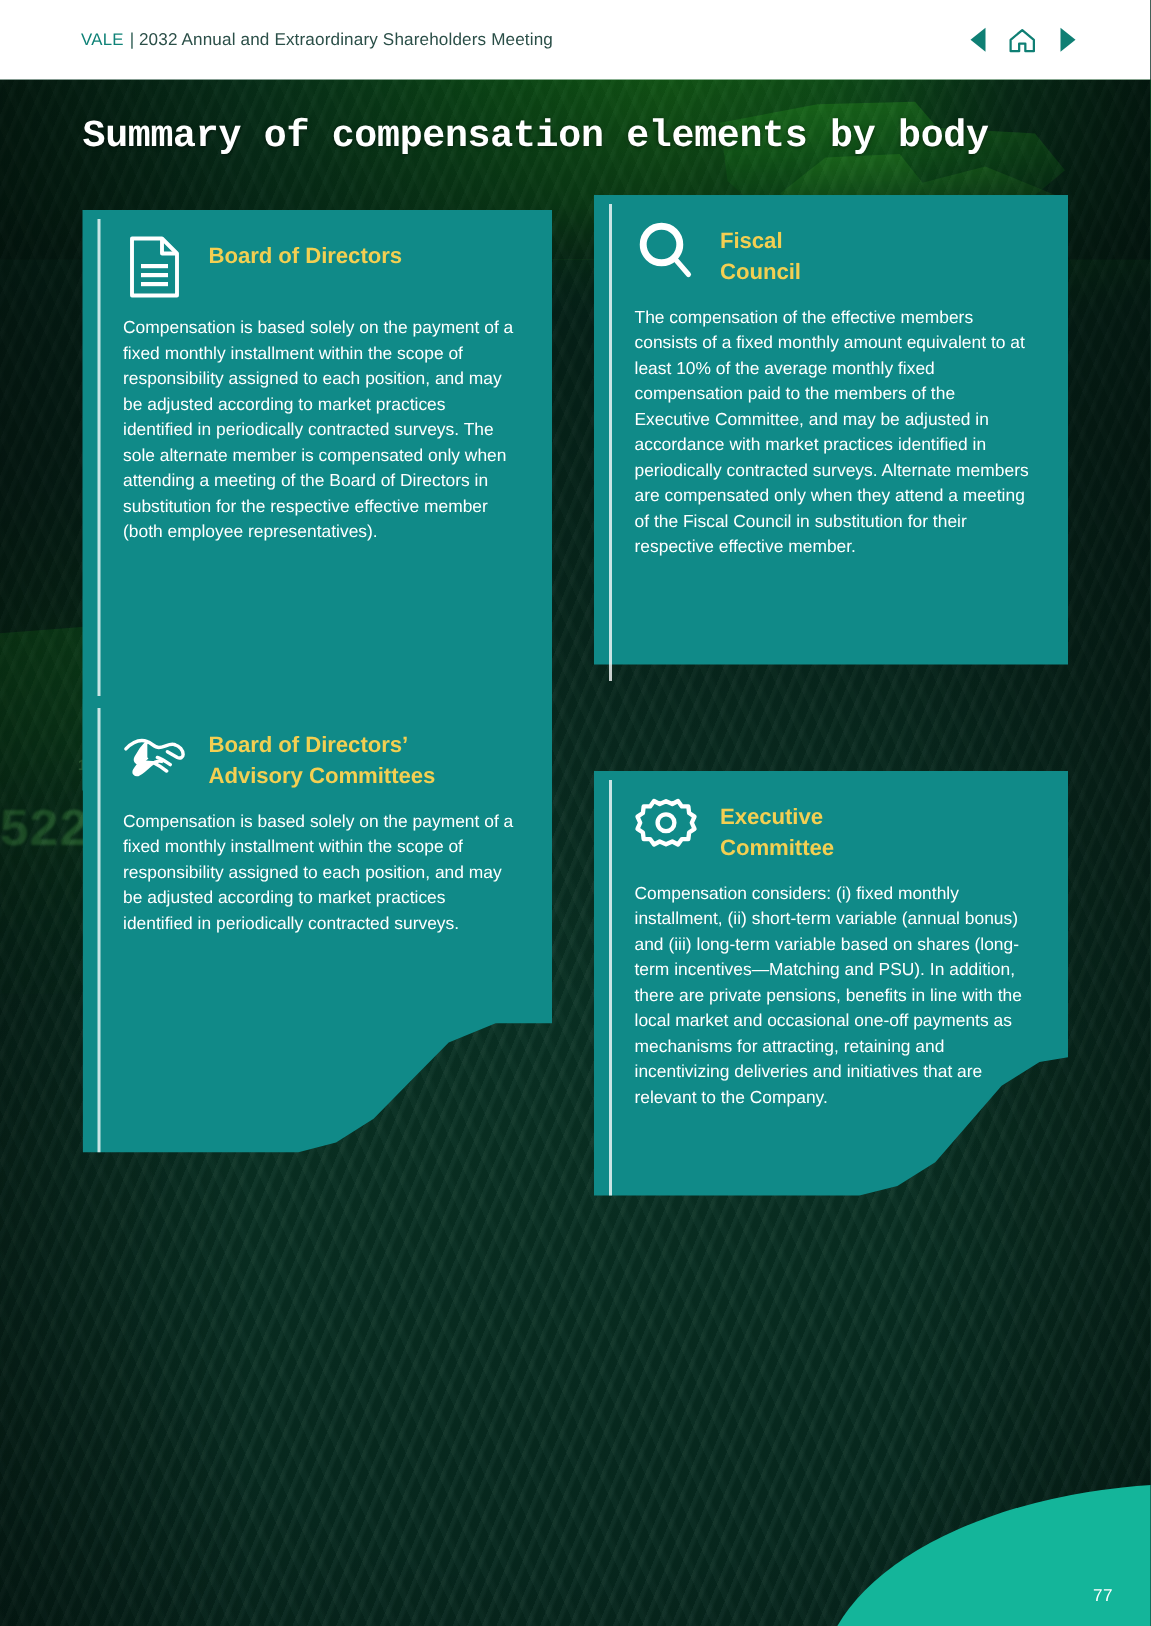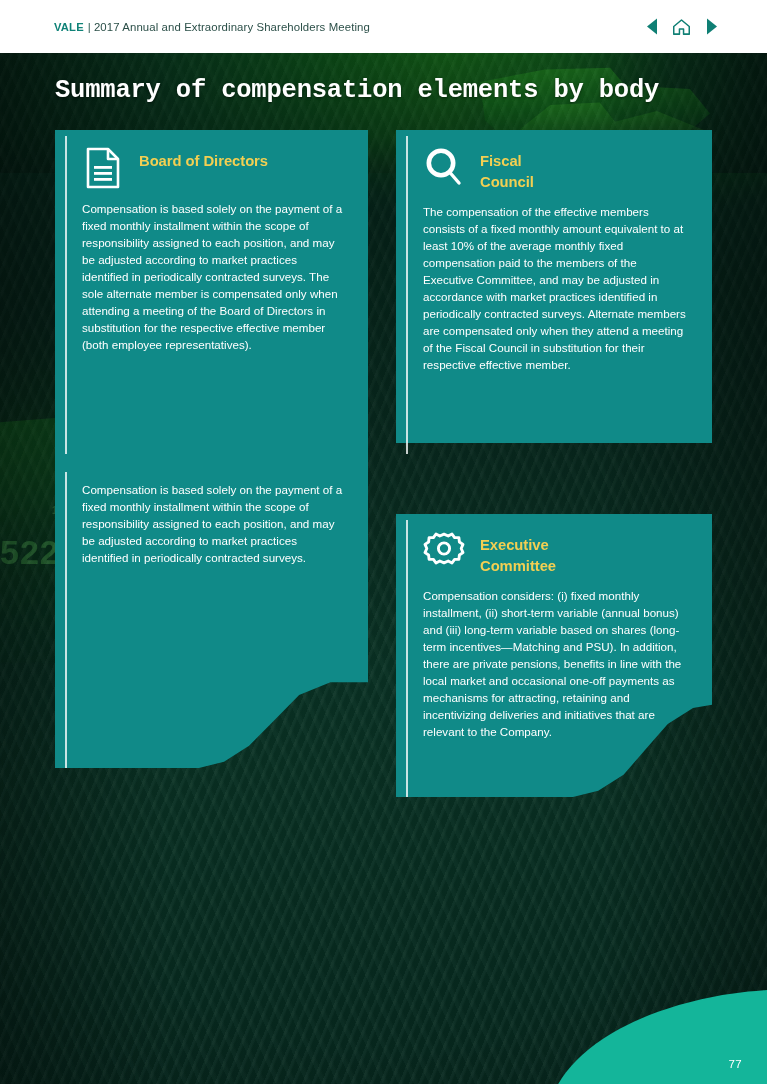--- a/index.html
+++ b/index.html
@@ -33,21 +33,21 @@
     left: 54px;
     top: 50%;
     transform: translateY(-50%);
     display: flex;
     align-items: baseline;
     white-space: nowrap;
     font-size: 11.4px;
     letter-spacing: .1px;
   }
   .brand {
-    font-weight: bold;
+    font-weight: normal;
     color: #0f8277;
     font-size: 11.2px;
     letter-spacing: .2px;
   }
   .brand-sep {
     color: #2c5b52;
     margin: 0 3px 0 4px;
     font-size: 11.4px;
   }
   .header-title-text {
@@ -257,21 +257,21 @@
   }
   .card-body {
     color: #ffffff;
     font-size: 11.6px;
     line-height: 1.465;
     letter-spacing: .01px;
     max-width: 266px;
   }
 
   
-  #card-bod        { left: 55px;  top: 130px; width: 313px; height: 387px; }
+  #card-bod        { left: 55px;  top: 140px; width: 313px; height: 387px; }
   #card-bod .card-accent  { height: 318px; }
   #card-fiscal     { left: 396px; top: 130px; width: 316px; height: 313px; }
   #card-fiscal .card-accent { height: 318px; }
   #card-advisory   { left: 55px;  top: 466px; width: 313px; height: 318px; }
   #card-advisory .card-accent { height: 310px; }
   #card-exec       { left: 396px; top: 466px; width: 316px; height: 318px; }
   #card-exec .card-accent { height: 305px; }
 
   
   #card-advisory {
@@ -317,21 +317,21 @@
     <div class="bg-truck-num">5225</div>
     <div class="bg-plate">103303</div>
     <div class="bg-texture"></div>
     <div class="bg-vignette"></div>
   </div>
 
   <div class="header">
     <div class="header-left">
       <span class="brand">VALE</span>
       <span class="brand-sep">|</span>
-      <span class="header-title-text">2017 Annual and Extraordinary Shareholders Meeting</span>
+      <span class="header-title-text">2032 Annual and Extraordinary Shareholders Meeting</span>
     </div>
     <div class="header-nav">
       <span class="nav-btn">
         <span class="tri-left"></span>
       </span>
       <span class="nav-btn">
         <svg width="21" height="19" viewBox="0 0 24 22">
           <path d="M2.2 10.4 L12 2.2 L21.8 10.4 L21.8 20 L14.6 20 L14.6 13.6 L9.4 13.6 L9.4 20 L2.2 20 Z" fill="none" stroke="#0f7f74" stroke-width="1.9" stroke-linejoin="round" stroke-linecap="round"></path>
         </svg>
       </span>
@@ -377,20 +377,34 @@
           <div class="card-title">Fiscal
 Council</div>
         </div>
         <div class="card-body">The compensation of the effective members consists of a fixed monthly amount equivalent to at least 10% of the average monthly fixed compensation paid to the members of the Executive Committee, and may be adjusted in accordance with market practices identified in periodically contracted surveys. Alternate members are compensated only when they attend a meeting of the Fiscal Council in substitution for their respective effective member.</div>
       </div>
     </div>
 
     <div class="card" id="card-advisory">
       <div class="card-accent"></div>
       <div class="card-inner">
+        <div class="card-head">
+          <span class="card-icon">
+            <svg width="44" height="38" viewBox="0 0 44 38">
+              <path d="M2 14 C7 9 12 7 17 9 C20 10 22 13 25 13 C29 13 32 10 36 11" fill="none" stroke="#ffffff" stroke-width="2.4" stroke-linecap="round"></path>
+              <path d="M36 11 C39.5 12 42 15 42 18 C42 20 40 21 38 20 L31 16" fill="none" stroke="#ffffff" stroke-width="2.4" stroke-linecap="round" stroke-linejoin="round"></path>
+              <path d="M17 9 C14 12 11 16 9 20 C8 22 9 24 11 24 C13 24 15 22 17 20" fill="#ffffff" stroke="#ffffff" stroke-width="2.2" stroke-linejoin="round"></path>
+              <path d="M13 22 C11 25 9 27 8 29 C7 31 8.5 32.5 10.5 32 C13 31.3 16 28 19 25.5 C22 23 25 22 28 23" fill="#ffffff" stroke="#ffffff" stroke-width="2.2" stroke-linejoin="round"></path>
+              <path d="M24 20 C27 21 30 23 33 25" fill="none" stroke="#ffffff" stroke-width="2.4" stroke-linecap="round"></path>
+              <path d="M22 24 C25 25.5 28 27.5 30.5 29.5" fill="none" stroke="#ffffff" stroke-width="2.4" stroke-linecap="round"></path>
+            </svg>
+          </span>
+          <div class="card-title">Board of Directors’
+Advisory Committees</div>
+        </div>
         <div class="card-body">Compensation is based solely on the payment of a fixed monthly installment within the scope of responsibility assigned to each position, and may be adjusted according to market practices identified in periodically contracted surveys.</div>
       </div>
     </div>
 
     <div class="card" id="card-exec">
       <div class="card-accent"></div>
       <div class="card-inner">
         <div class="card-head">
           <span class="card-icon">
             <svg width="42" height="42" viewBox="0 0 42 42">

